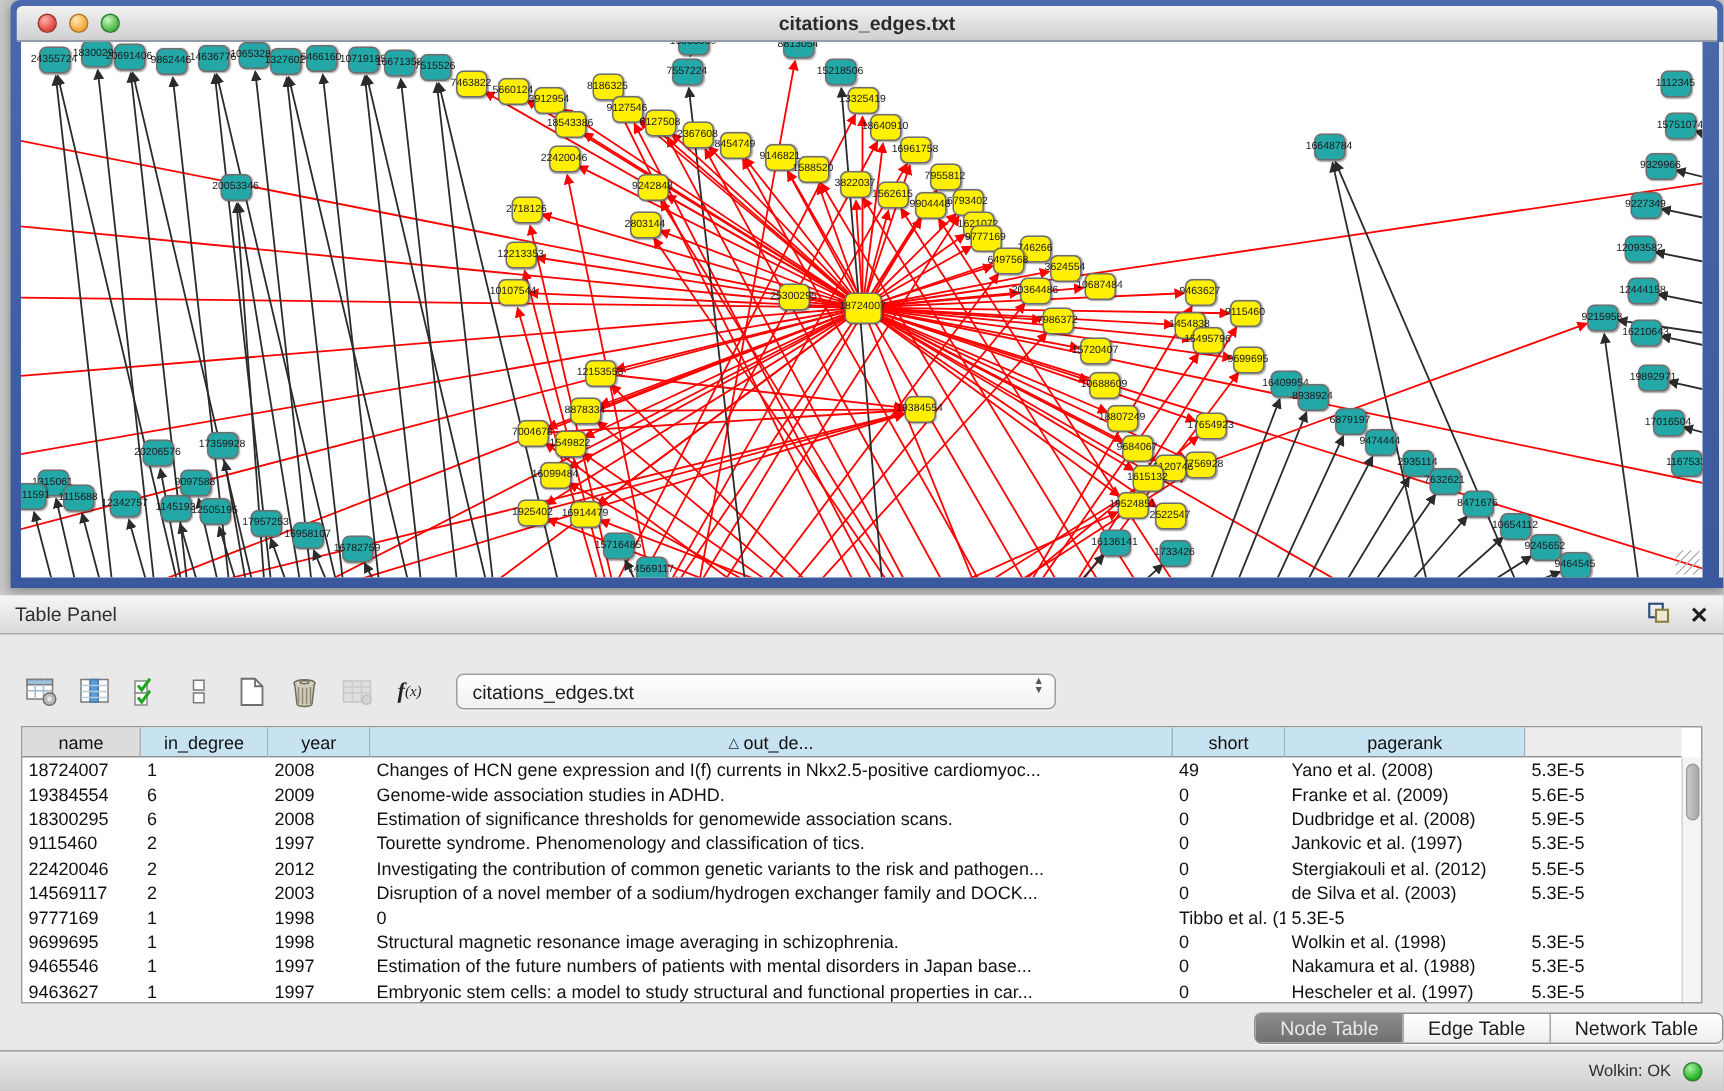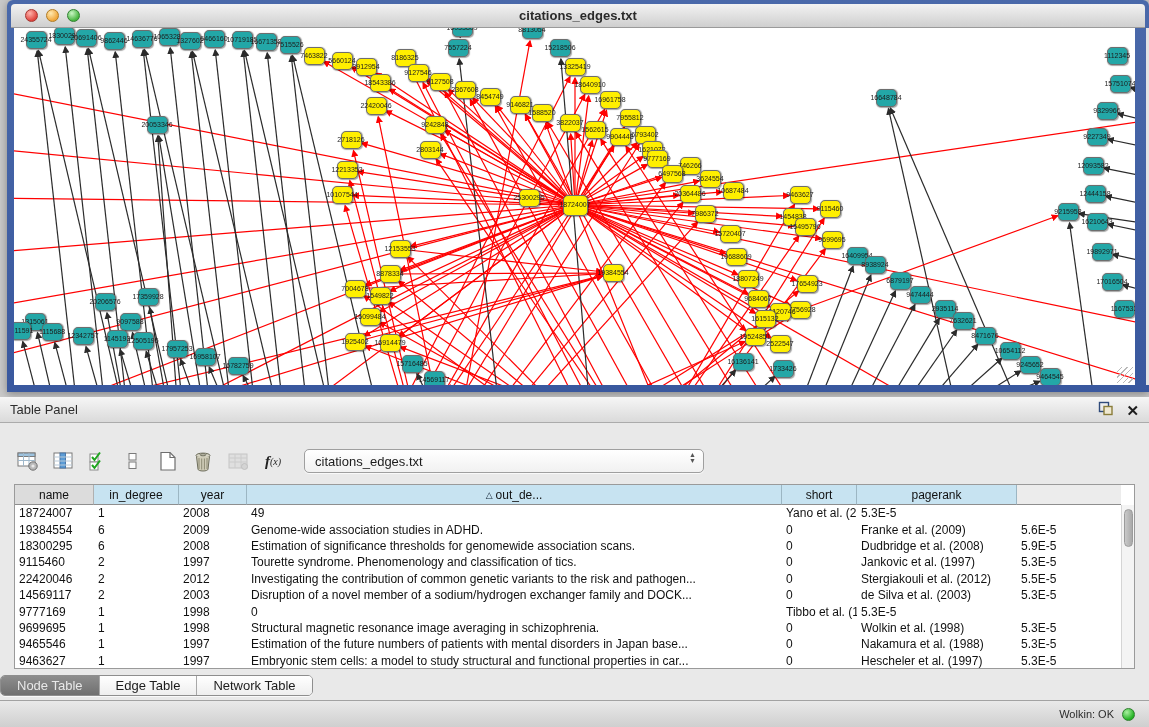--- a/index.html
+++ b/index.html
@@ -66,21 +66,21 @@
   .tbl-body { position:absolute; top:20px; bottom:0; left:0; right:0; overflow:hidden; }
   .tbl-row { height:16.4px; background:#fff; }
   .td { font-size:12px; color:#111; white-space:nowrap; overflow:hidden; padding:0 4px;
     display:flex; align-items:center; }
   .vscroll { position:absolute; right:0; top:20px; bottom:0; width:13px; background:#f4f4f4;
     border-left:1px solid #d5d5d5; }
   .vthumb { position:absolute; left:1.5px; top:4px; width:9px; height:38px; border-radius:5px;
     background:linear-gradient(90deg,#c9c9c9,#a9a9a9); border:1px solid #9b9b9b; }
 
   .tabs-row { position:absolute; left:0; top:273px; width:100%; height:30px;
-    display:flex; align-items:center; justify-content:flex-start; }
+    display:flex; align-items:center; justify-content:flex-end; }
   .segmented { display:flex; border:1px solid #8e8e8e; border-radius:5px; overflow:hidden; height:21px;
     box-shadow:0 1px 0 rgba(255,255,255,.7); }
   .seg { padding:0 16px; font-size:13px; display:flex; align-items:center;
     background:linear-gradient(#ffffff,#eeeeee); color:#1c1c1c; border-right:1px solid #a8a8a8; }
   .seg:last-child { border-right:none; }
   .seg.active { background:linear-gradient(#8d8d8d,#707070); color:#e9e9e9; }
 
   
   .status-bar { position:absolute; left:0; top:700px; width:1149px; height:27px;
     background:linear-gradient(#e9e9e9,#cfcfcf); border-top:1px solid #a2a2a2;
@@ -737,20 +737,21 @@
           <div class="th">
             <span>pagerank</span>
           </div>
           <div class="th gray" style="background: rgb(236, 236, 236); border-right: none;"></div>
         </div>
       <div class="tbl-body" id="tbl-body">
           <div class="tbl-row">
             <div class="td">18724007</div>
             <div class="td">1</div>
             <div class="td">2008</div>
+            <div class="td">Changes of HCN gene expression and I(f) currents in Nkx2.5-positive cardiomyoc...</div>
             <div class="td">49</div>
             <div class="td">Yano et al. (2008)</div>
             <div class="td">5.3E-5</div>
             <div class="td"></div>
           </div>
           <div class="tbl-row">
             <div class="td">19384554</div>
             <div class="td">6</div>
             <div class="td">2009</div>
             <div class="td">Genome-wide association studies in ADHD.</div>

